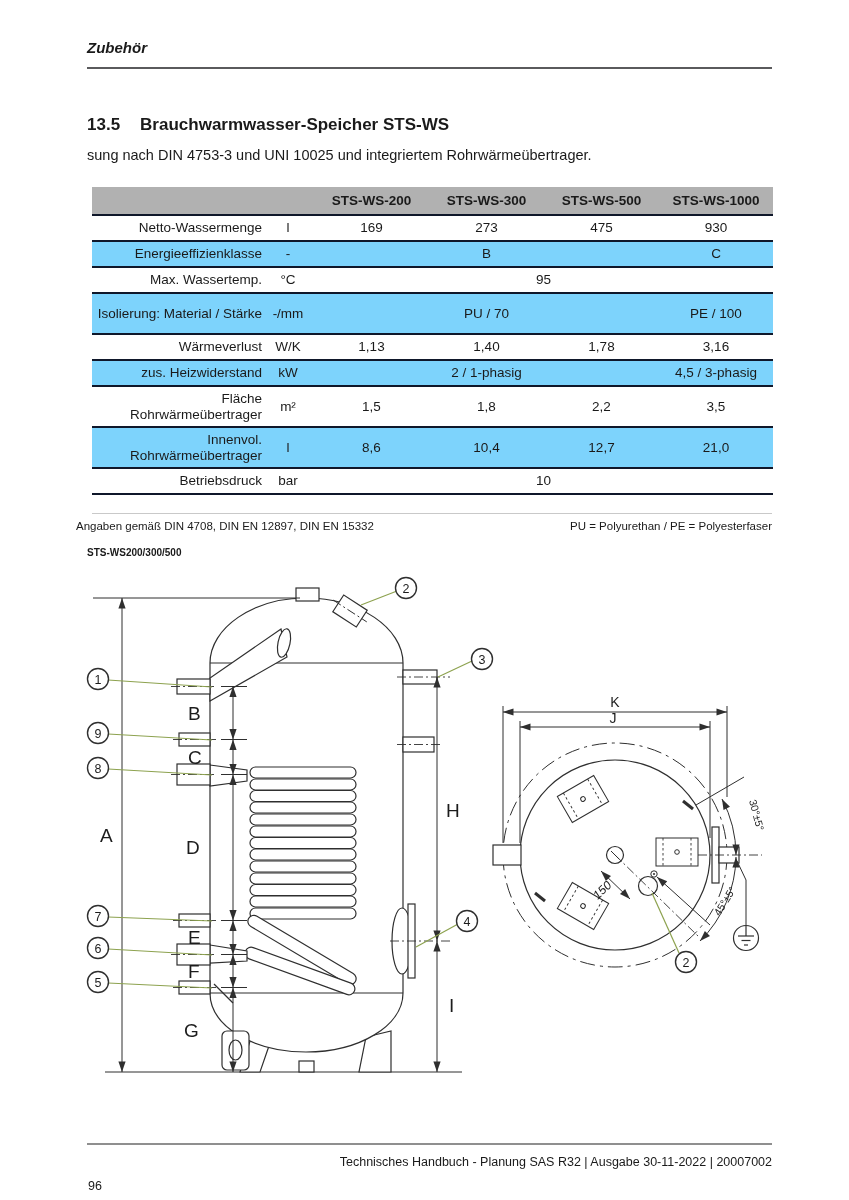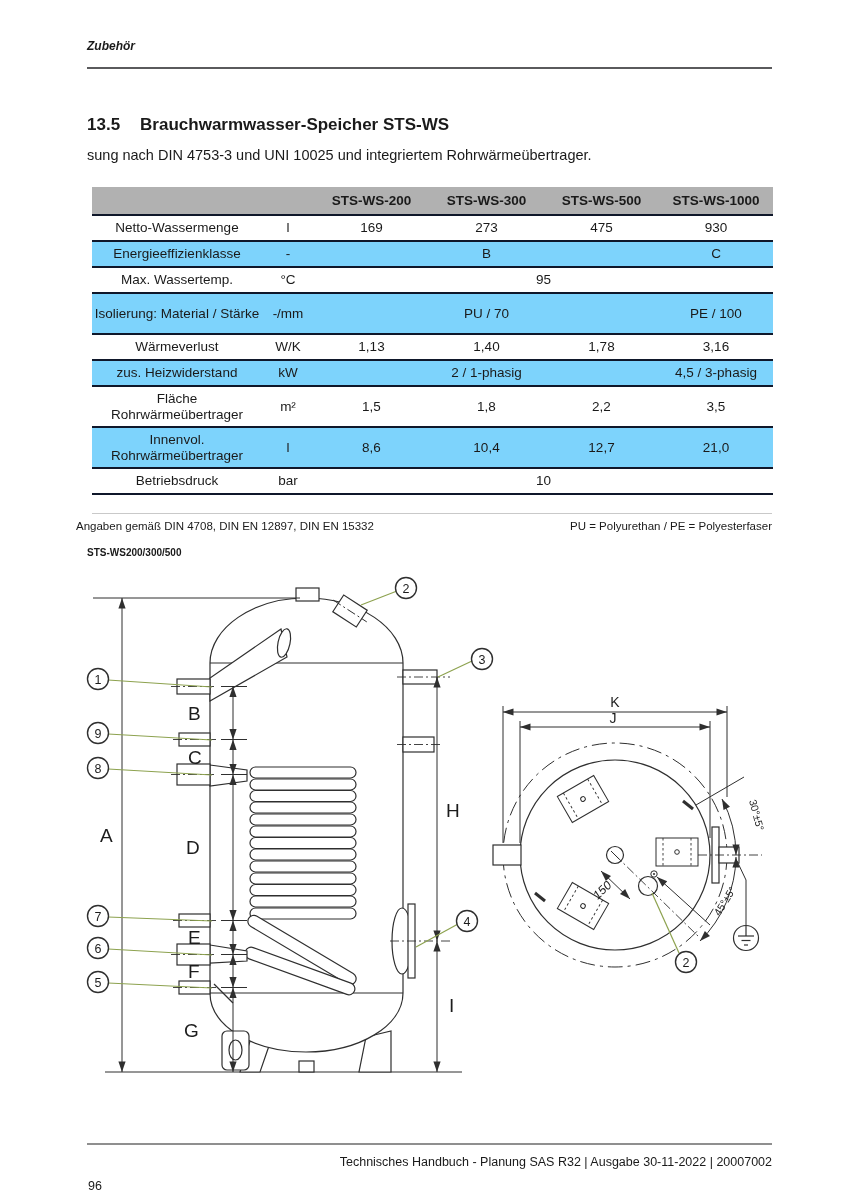--- a/index.html
+++ b/index.html
@@ -1,42 +1,42 @@
 <!DOCTYPE html>
 <html><head>
 <meta charset="utf-8">
 <style>
   html,body{margin:0;padding:0;background:#e9e9e9;}
   .page{position:relative;width:849px;height:1200px;background:#fff;overflow:hidden;
         font-family:"Liberation Sans", sans-serif;color:#1a1a1a;margin:0 auto;}
   .abs{position:absolute;}
 
   
-  .running-title{left:87px;top:39px;font-size:12px;font-weight:bold;font-style:italic;}
+  .running-title{left:87px;top:39px;font-size:15px;font-weight:bold;font-style:italic;}
   .hrule{left:87px;top:67px;width:685px;height:2px;background:#5a5a5c;}
   .frule{left:87px;top:1143px;width:685px;height:2px;background:#8f8f8f;}
   .page-num{left:88px;top:1155px;font-size:12.5px;margin-top:24px;}
   .footer-text{right:77px;top:1155px;font-size:12.5px;}
 
   
   .sec-head{left:87px;top:115px;font-size:17px;font-weight:bold;text-align:center;}
   .sec-head .no{margin-right:20px;}
   .body-text{left:87px;top:144px;width:700px;font-size:14.5px;line-height:22px;}
 
   
   .tblwrap{left:92px;top:187px;width:680px;}
   table.spec{border-collapse:collapse;table-layout:fixed;width:680px;font-size:13.5px;}
   table.spec tr{border-bottom:2px solid #0f172a;}
   table.spec th,table.spec td{padding:0;vertical-align:middle;line-height:16px;}
   table.spec thead tr{height:28px;}
   table.spec thead th{background:#b1b1b1;font-weight:bold;text-align:center;}
   tr.r-s{height:26px;}
   tr.r-d{height:41px;}
   tr.alt{background:#7dd3fc;}
-  td.lbl{text-align:center;padding-left:8px;}
+  td.lbl{text-align:right;padding-left:8px;}
   td.unit{text-align:center;}
   td.val{text-align:center;}
   .table-rule{left:92px;top:513px;width:680px;height:1px;background:#c9c9c9;}
   .fn-left{left:76px;top:520px;font-size:11.5px;}
   .fn-right{right:77px;top:520px;font-size:11.5px;}
   .dia-subtitle{left:87px;top:547px;font-size:10px;font-weight:bold;}
 
   
   svg{position:absolute;left:0;top:575px;}
   svg text{font-family:"Liberation Sans", sans-serif;fill:#1c1c1c;}

